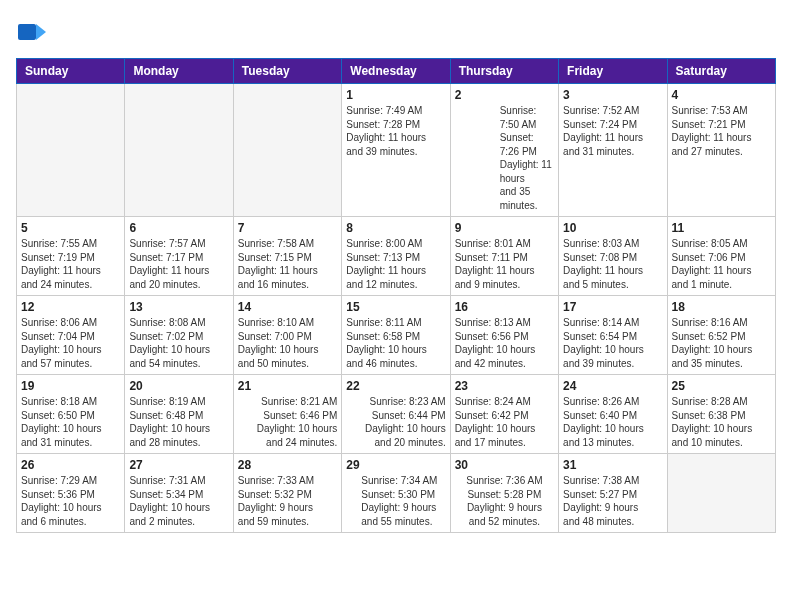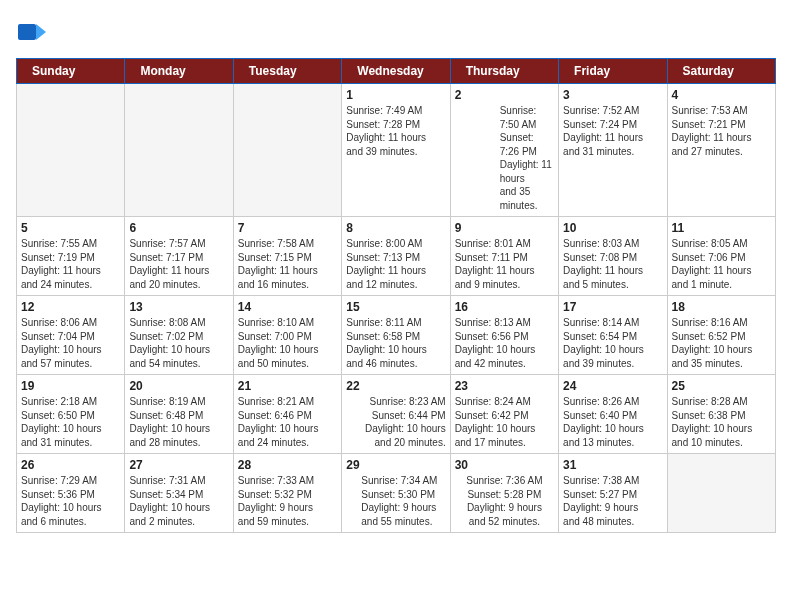--- a/index.html
+++ b/index.html
@@ -45,25 +45,25 @@
       font-size: 14px;
       color: #555;
       margin-top: 2px;
     }
     .calendar {
       width: 100%;
       border-collapse: collapse;
       table-layout: fixed;
     }
     .calendar th {
-      background: #7f1d1d;
+      background: #4c1d95;
       color: #fff;
       font-size: 12px;
       font-weight: bold;
-      padding: 5px 15px;
+      padding: 5px 8px;
       text-align: left;
       border: 1px solid #1565c0;
     }
     .calendar td {
       border: 1px solid #ccc;
       vertical-align: top;
       padding: 4px 4px;
       font-size: 9.5px;
       color: #333;
       height: 78px;
@@ -252,35 +252,35 @@
             <div class="day-number">18</div>
             <div class="day-info" style="white-space: pre-line;">Sunrise: 8:16 AM
 Sunset: 6:52 PM
 Daylight: 10 hours
 and 35 minutes.</div>
           </td>
         </tr>
         <tr>
           <td>
             <div class="day-number">19</div>
-            <div class="day-info" style="white-space: pre-line;">Sunrise: 2:18 AM
+            <div class="day-info" style="white-space: pre-line;">Sunrise: 8:18 AM
 Sunset: 6:50 PM
 Daylight: 10 hours
 and 31 minutes.</div>
           </td>
           <td>
             <div class="day-number">20</div>
             <div class="day-info" style="white-space: pre-line;">Sunrise: 8:19 AM
 Sunset: 6:48 PM
 Daylight: 10 hours
 and 28 minutes.</div>
           </td>
           <td>
             <div class="day-number">21</div>
-            <div class="day-info" style="white-space: pre-line;">Sunrise: 8:21 AM
+            <div class="day-info" style="white-space: pre-line; text-align: right;">Sunrise: 8:21 AM
 Sunset: 6:46 PM
 Daylight: 10 hours
 and 24 minutes.</div>
           </td>
           <td>
             <div class="day-number">22</div>
             <div class="day-info" style="white-space: pre-line; text-align: right;">Sunrise: 8:23 AM
 Sunset: 6:44 PM
 Daylight: 10 hours
 and 20 minutes.</div>

